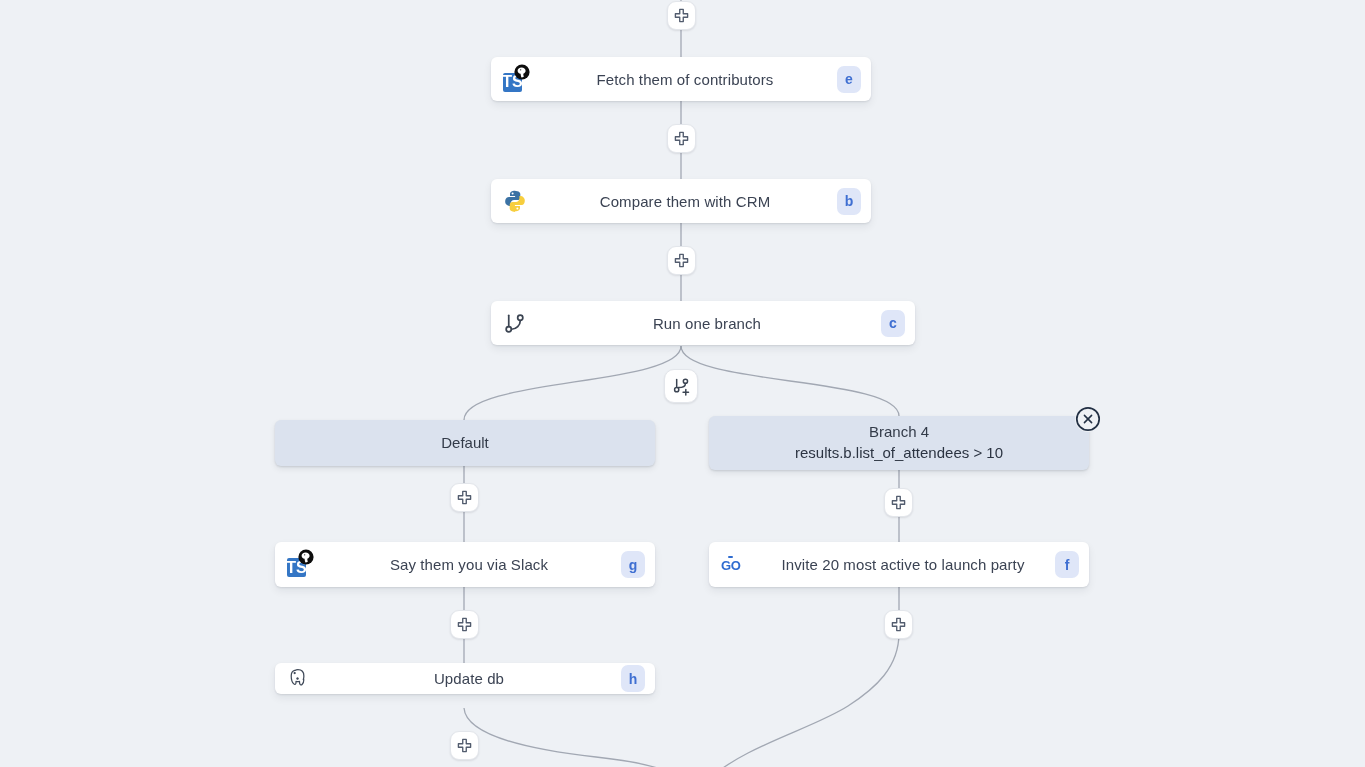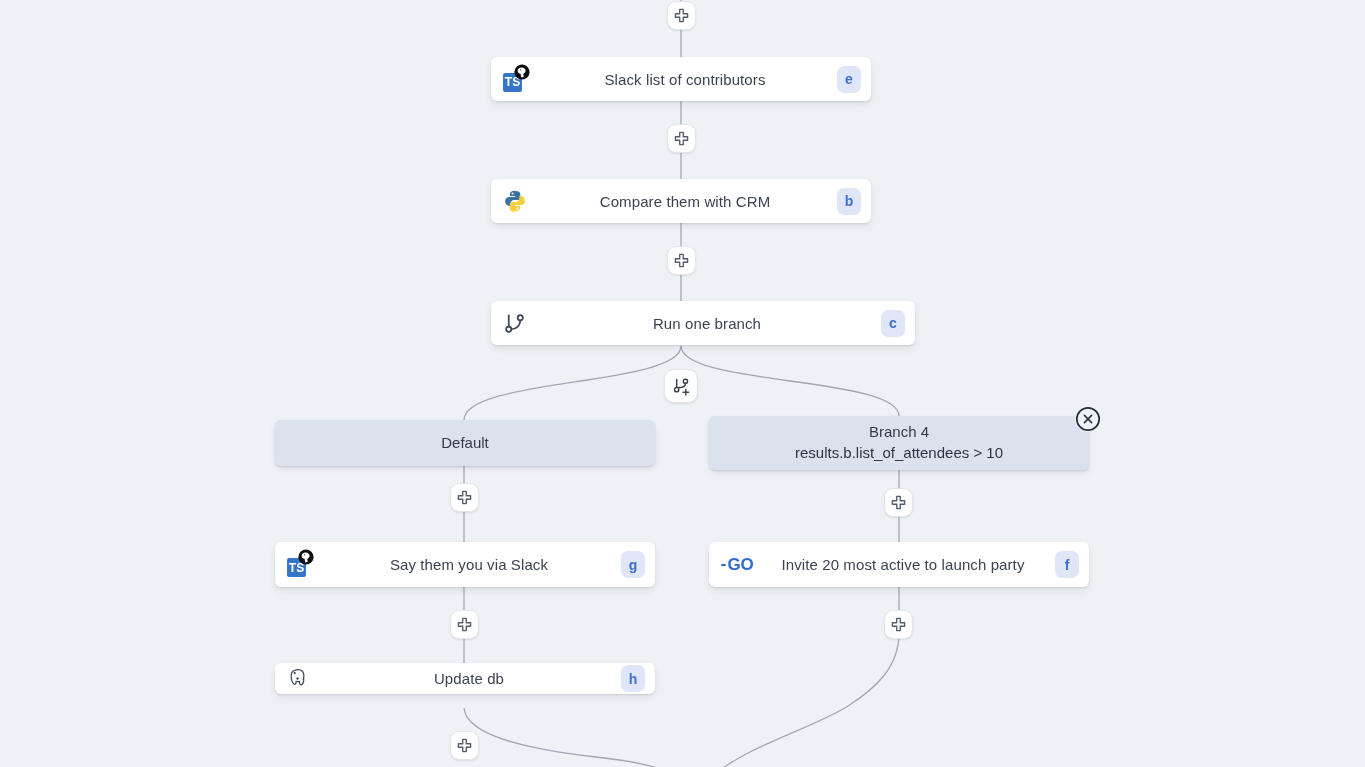--- a/index.html
+++ b/index.html
@@ -13,25 +13,25 @@
   .node .label{flex:1;text-align:center;font-size:15px;color:#3b4353;letter-spacing:.1px;
                white-space:nowrap;overflow:hidden;}
   .badge{min-width:24px;height:27px;border-radius:7px;background:#dfe6f8;color:#3f6fd2;
          font-weight:700;font-size:14px;display:flex;align-items:center;justify-content:center;}
 
   .icon-wrap{width:30px;display:flex;align-items:center;justify-content:flex-start;position:relative;}
 
   
   .ts-icon{position:relative;width:27px;height:27px;}
   .ts-box{position:absolute;left:0;bottom:1px;width:19px;height:19px;background:#3476c5;border-radius:2px;
-          color:#fff;font-weight:700;font-size:12px;display:flex;align-items:center;justify-content:center;}
+          color:#fff;font-weight:700;font-size:16px;display:flex;align-items:center;justify-content:center;}
   .deno{position:absolute;right:0;top:-2px;}
 
   
-  .go-icon{display:flex;align-items:center;color:#2f6cd0;font-weight:700;font-size:17px;letter-spacing:-.3px;}
+  .go-icon{display:flex;align-items:center;color:#2f6cd0;font-weight:700;font-size:13px;letter-spacing:-.3px;flex-direction:column;}
   .go-dash{display:inline-block;width:5px;height:2px;background:#2f6cd0;margin-right:1.5px;border-radius:1px;}
 
   .branch-header{position:absolute;z-index:2;background:#dbe2ee;border-radius:6px;
         box-shadow:0 1px 2px rgba(16,24,40,.12),0 3px 6px rgba(16,24,40,.08);
         display:flex;flex-direction:column;align-items:center;justify-content:center;
         box-sizing:border-box;cursor:pointer;}
   .branch-header .line1{font-size:15px;color:#333b49;line-height:20px;}
   .branch-header .cond{font-family:Liberation Sans, sans-serif;font-size:15px;
         color:#2c3442;line-height:22px;white-space:nowrap;}
 
@@ -122,21 +122,21 @@
     <span class="icon-wrap">
       <span class="ts-icon">
         <span class="ts-box">TS</span>
         <svg class="deno" width="16" height="16" viewBox="0 0 16 16">
           <circle cx="8" cy="8" r="7.6" fill="#0d0d0d"></circle>
           <path fill="#fff" d="M7.6 3.4c-2.3 0-4 1.5-4 3.4 0 1.6 1.2 2.7 3 3 .1 1.5.4 2.8.9 3.6.8-.1 1.6-.3 2.3-.7-.3-.8-.5-1.9-.5-3 1.4-.4 2.3-1.4 2.3-2.9 0-2-1.8-3.4-4-3.4z"></path>
           <circle cx="6.7" cy="5.8" r=".6" fill="#0d0d0d"></circle>
         </svg>
       </span>
     </span>
-    <span class="label">Slack list of contributors</span>
+    <span class="label">Fetch them of contributors</span>
     <span class="badge">e</span>
   </div>
 
   <div class="node" style="left:491px;top:179px;width:380px;height:44px">
     <span class="icon-wrap">
       <svg width="24" height="24" viewBox="0 0 24 24">
         <path fill="#3b72a4" d="M11.9 1.8c-1.5 0-2.8.3-3.7 1-.9.6-1.2 1.4-1.2 2.3v2h5.1v.8H6c-1.7 0-3.2 1-3.6 2.9-.5 2.2-.1 3.6 1 4.8.9.9 1.9 1.3 3 1.3h1.2v-2.3c0-1.9 1.6-3.5 3.5-3.5h3.4c1.6 0 2.8-1.3 2.8-2.9V5.1c0-1.6-1.3-2.6-2.9-2.9-1-.2-1.9-.4-2.5-.4z"></path>
         <circle cx="9.6" cy="4.5" r="1" fill="#fff"></circle>
         <path fill="#f7ce3e" d="M12.1 22.2c1.5 0 2.8-.3 3.7-1 .9-.6 1.2-1.4 1.2-2.3v-2h-5.1v-.8H18c1.7 0 3.2-1 3.6-2.9.5-2.2.1-3.6-1-4.8-.9-.9-1.9-1.3-3-1.3h-1.2v2.3c0 1.9-1.6 3.5-3.5 3.5h-3.4c-1.6 0-2.8 1.3-2.8 2.9v3.8c0 1.6 1.3 2.6 2.9 2.9 1 .2 1.9.4 2.5.4z"></path>
         <circle cx="14.4" cy="19.5" r="1" fill="#fff"></circle>

